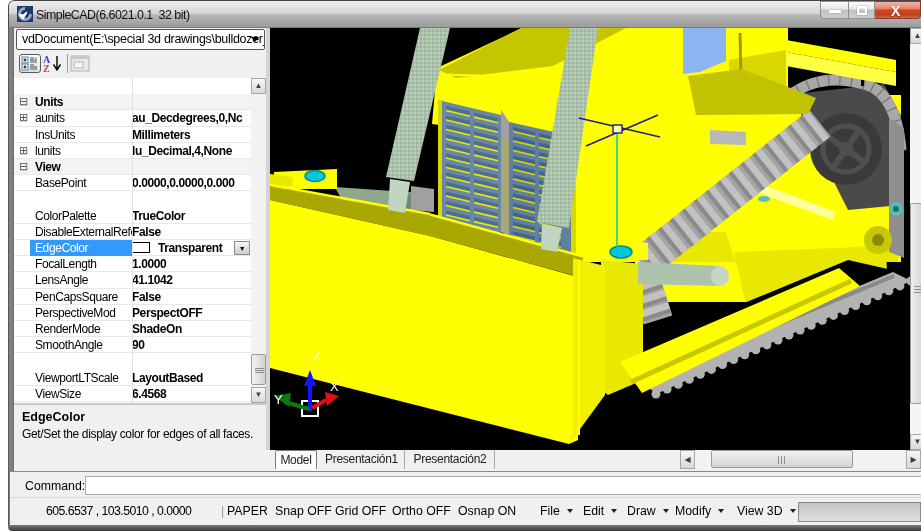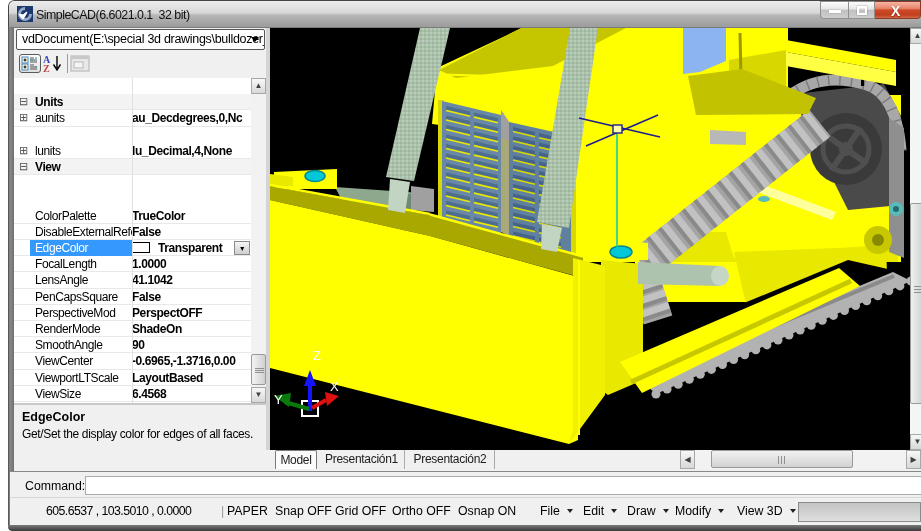--- a/index.html
+++ b/index.html
@@ -415,29 +415,37 @@
   <div id="grid">
 <div class="row cat" style="top:16.2px">
         <span class="pm">⊟</span>
         <span class="cname">Units</span>
       </div>
 <div class="row" style="top:32.4px">
         <span class="pm">⊞</span>
         <span class="name">aunits</span>
         <div class="val"><b>au_Decdegrees,0,Nc</b></div>
       </div>
+<div class="row" style="top:48.599999999999994px">
+        <span class="name">InsUnits</span>
+        <div class="val"><b>Millimeters</b></div>
+      </div>
 <div class="row" style="top:64.8px">
         <span class="pm">⊞</span>
         <span class="name">lunits</span>
         <div class="val"><b>lu_Decimal,4,None</b></div>
       </div>
 <div class="row cat" style="top:81.0px">
         <span class="pm">⊟</span>
         <span class="cname">View</span>
       </div>
+<div class="row" style="top:97.2px">
+        <span class="name">BasePoint</span>
+        <div class="val"><b>0.0000,0.0000,0.000</b></div>
+      </div>
 <div class="row" style="top:129.6px">
         <span class="name">ColorPalette</span>
         <div class="val"><b>TrueColor</b></div>
       </div>
 <div class="row" style="top:145.79999999999998px">
         <span class="name">DisableExternalRefe</span>
         <div class="val"><b>False</b></div>
       </div>
 <div class="row" style="top:161.99999999999997px">
 <div class="selname">EdgeColor</div>
@@ -459,24 +467,20 @@
         <span class="name">PerspectiveMod</span>
         <div class="val"><b>PerspectOFF</b></div>
       </div>
 <div class="row" style="top:242.99999999999991px">
         <span class="name">RenderMode</span>
         <div class="val"><b>ShadeOn</b></div>
       </div>
 <div class="row" style="top:259.19999999999993px">
         <span class="name">SmoothAngle</span>
         <div class="val"><b>90</b></div>
-      </div>
-<div class="row" style="top:275.3999999999999px">
-        <span class="name">ViewCenter</span>
-        <div class="val"><b>-0.6965,-1.3716,0.00</b></div>
       </div>
 <div class="row" style="top:291.5999999999999px">
         <span class="name">ViewportLTScale</span>
         <div class="val"><b>LayoutBased</b></div>
       </div>
 <div class="row" style="top:307.7999999999999px">
         <span class="name">ViewSize</span>
         <div class="val"><b>6.4568</b></div>
       </div>
     </div>

